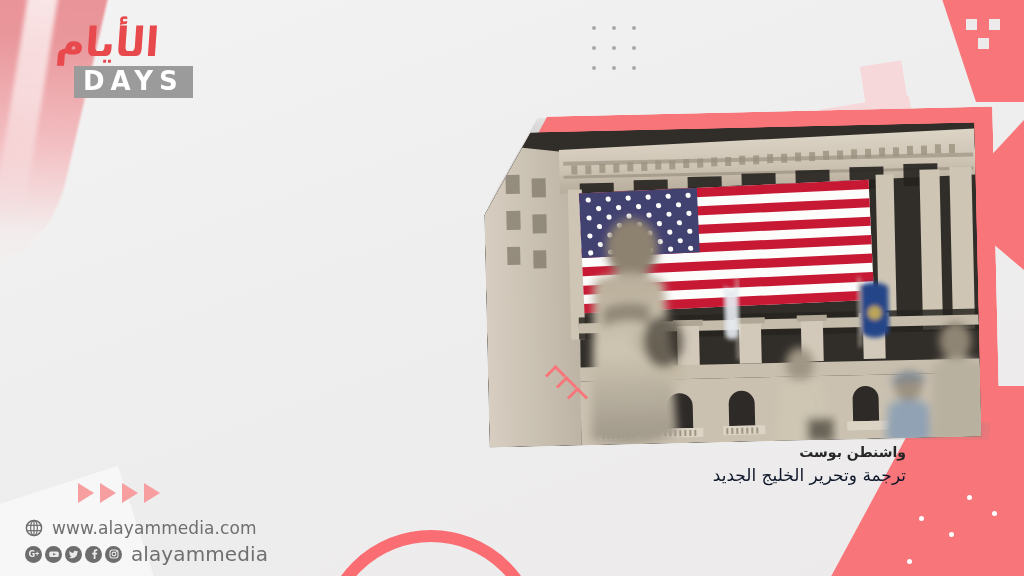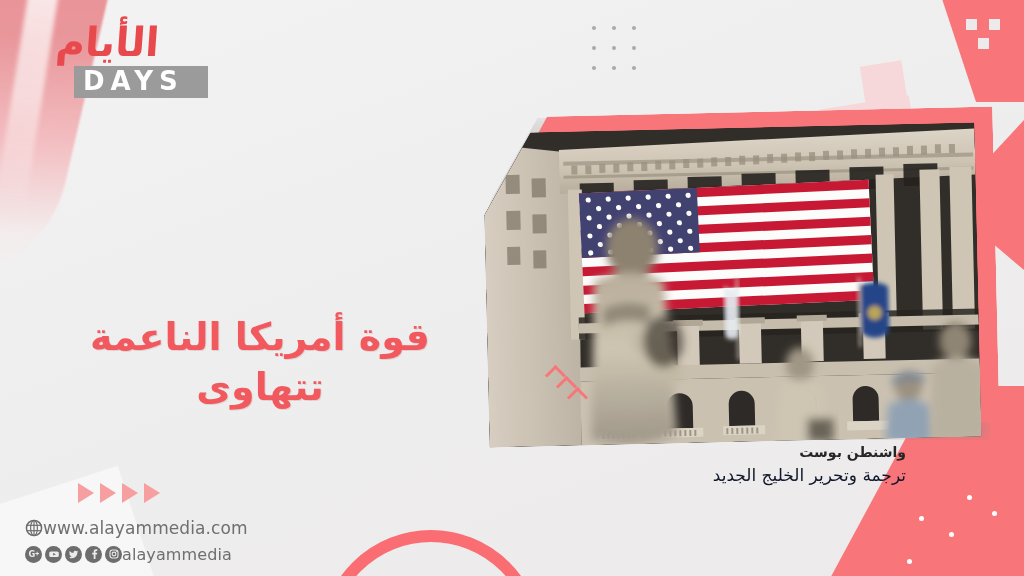--- a/index.html
+++ b/index.html
@@ -175,21 +175,21 @@
   }
   .logo-days {
     position: absolute;
     left: 20px;
     top: 44px;
     background: #9b9b9b;
     color: #ffffff;
     font-size: 26px;
     font-weight: bold;
     letter-spacing: 6px;
-    padding: 1px 24px 2px 9px;
+    padding: 1px 9px 2px 9px;
     line-height: 1.12;
   }
 
   
   .headline {
     position: absolute;
     left: 60px;
     top: 312px;
     width: 400px;
     text-align: center;
@@ -301,29 +301,29 @@
   }
   .footer {
     position: absolute;
     left: 25px;
     top: 515px;
     color: #6d6d6d;
   }
   .foot-row {
     display: flex;
     align-items: center;
-    gap: 0;
+    gap: 9px;
     height: 26px;
   }
   .foot-row .txt {
     font-size: 17px;
     color: #6f6f6f;
     letter-spacing: 0.1px;
   }
-  .foot-row.second .txt { font-size: 16px; text-align: center; }
+  .foot-row.second .txt { font-size: 20px; text-align: center; }
   .sicons { display: flex; gap: 3px; align-items: center; }
   .sic {
     width: 17px;
     height: 17px;
     border-radius: 50%;
     background: #6d6d6d;
     color: #eceaea;
     font-size: 10px;
     font-weight: bold;
     display: flex;
@@ -377,24 +377,20 @@
   <div class="pink-cross">
     <span class="v"></span>
     <span class="h"></span>
   </div>
 
   <div class="logo">
     <div class="logo-ar">الأيام</div>
     <div class="logo-days">DAYS</div>
   </div>
 
-  <div class="headline">
-    <div>قوة أمريكا الناعمة</div>
-    <div>تتهاوى</div>
-  </div>
 
   <div class="photo-wrap">
     <div class="photo-shadow"></div>
     <div class="photo-coralband"></div>
     <div class="photo">
       <svg viewBox="0 0 492 314" preserveAspectRatio="none" aria-hidden="true">
         <defs>
           <linearGradient id="stone" x1="0" y1="0" x2="0" y2="1">
             <stop offset="0%" stop-color="#ded5c7"></stop>
             <stop offset="55%" stop-color="#cfc5b5"></stop>

